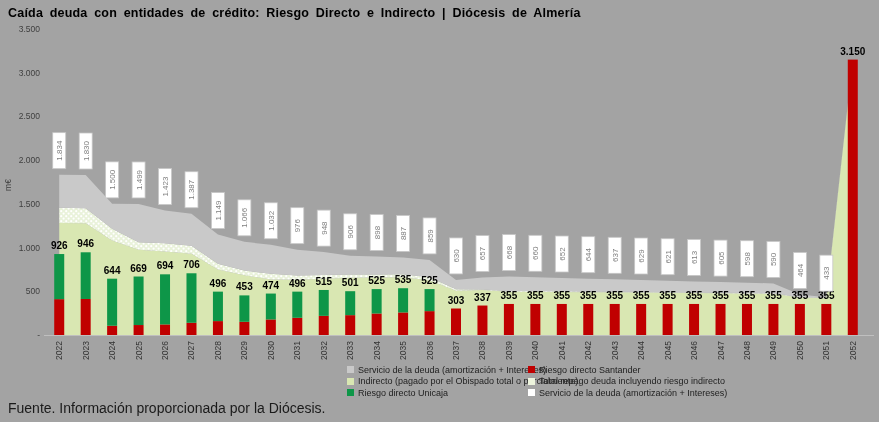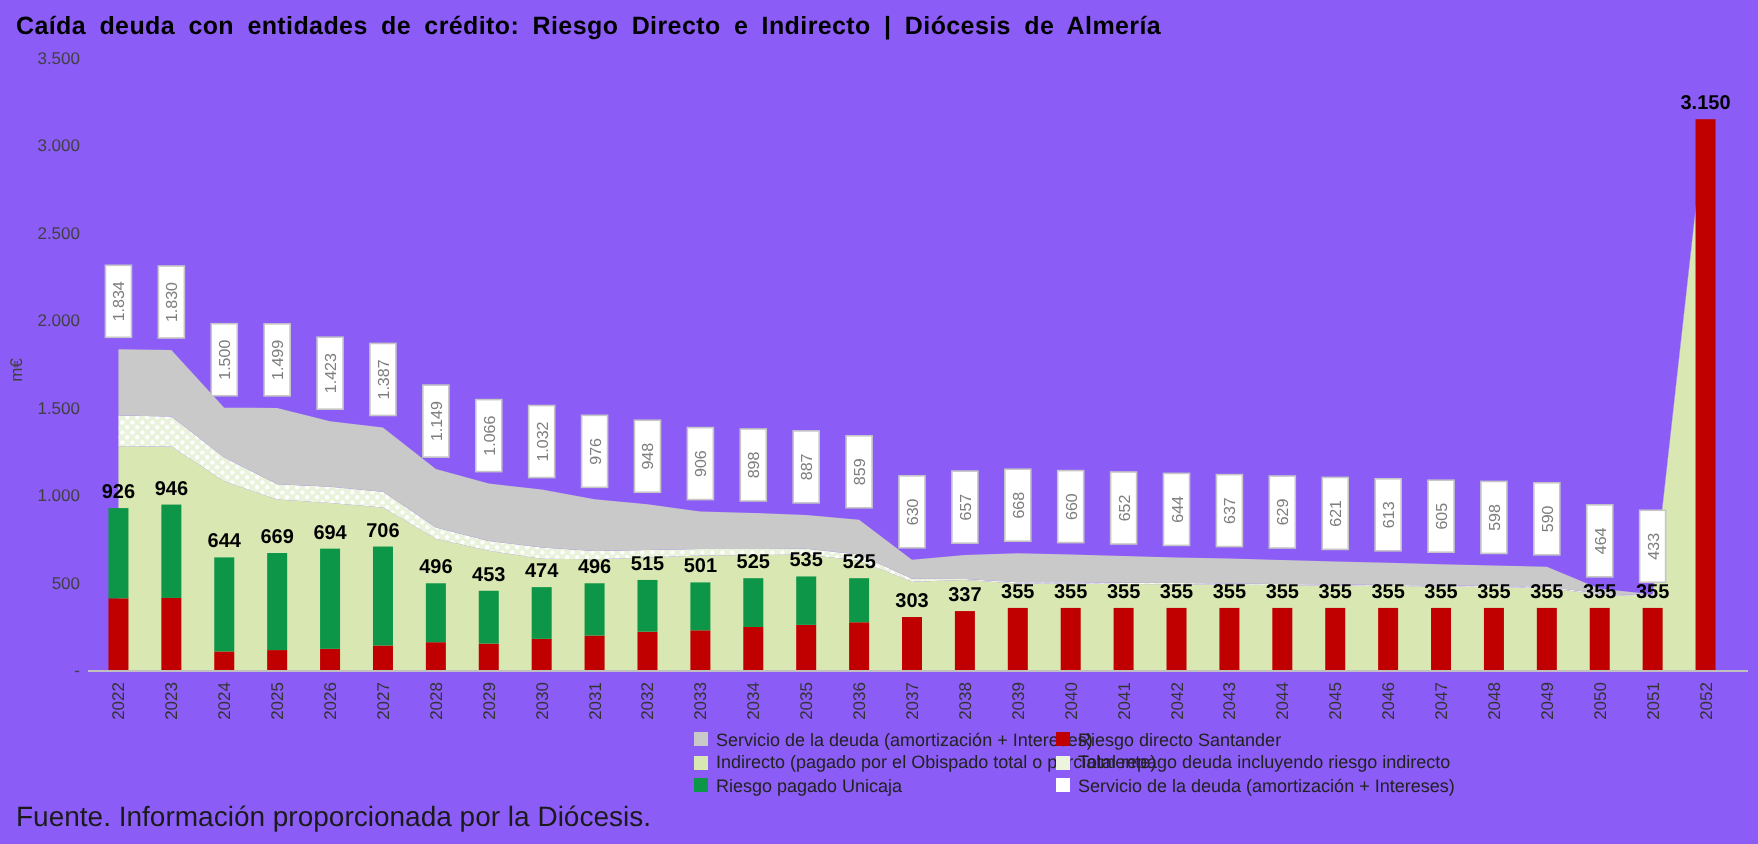--- a/index.html
+++ b/index.html
@@ -1,17 +1,17 @@
 <!DOCTYPE html>
 <html><head>
 <meta charset="utf-8">
 <style>
   html,body{margin:0;padding:0;background:#fff;}
   body{font-family:"Liberation Sans", sans-serif;}
-  #stage{position:relative;width:879px;height:422px;background:#8b5cf6;overflow:hidden;}
+  #stage{position:relative;width:879px;height:422px;background:#a3a3a3;overflow:hidden;}
   .chart-title{position:absolute;left:8px;top:6px;font-size:12.5px;font-weight:bold;color:#000;word-spacing:3px;letter-spacing:.2px;}
   #plot{position:absolute;left:0;top:0;}
   .legend{position:absolute;font-size:9px;color:#222;}
   .legend-col-left{left:347px;top:364px;}
   .legend-col-right{left:528px;top:364px;}
   .legend-row{display:flex;align-items:center;height:11.5px;white-space:nowrap;}
   .legend-marker{width:7px;height:7px;margin-right:4px;flex:0 0 7px;}
   .chart-footer{position:absolute;left:8px;top:400px;font-size:14px;color:#1a1a1a;}
 </style>
 </head>
@@ -225,21 +225,21 @@
     <div class="legend-row">
       <span class="legend-marker" style="background: rgb(201, 201, 201);"></span>
       <span>Servicio de la deuda (amortización + Intereses)</span>
     </div>
     <div class="legend-row">
       <span class="legend-marker" style="background: rgb(217, 231, 178);"></span>
       <span>Indirecto (pagado por el Obispado total o parcialmente)</span>
     </div>
     <div class="legend-row">
       <span class="legend-marker" style="background: rgb(14, 150, 72);"></span>
-      <span>Riesgo pagado Unicaja</span>
+      <span>Riesgo directo Unicaja</span>
     </div>
   </div>
 
   <div class="legend legend-col-right">
     <div class="legend-row">
       <span class="legend-marker" style="background: rgb(192, 0, 0);"></span>
       <span>Riesgo directo Santander</span>
     </div>
     <div class="legend-row">
       <span class="legend-marker" style="background: rgb(237, 244, 221);"></span>

